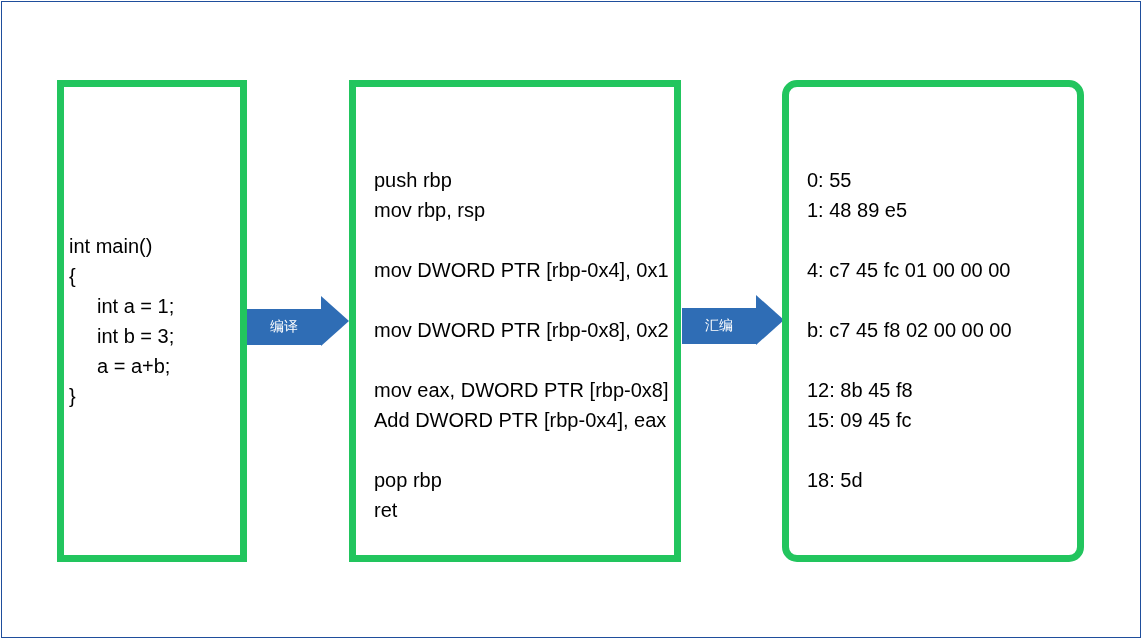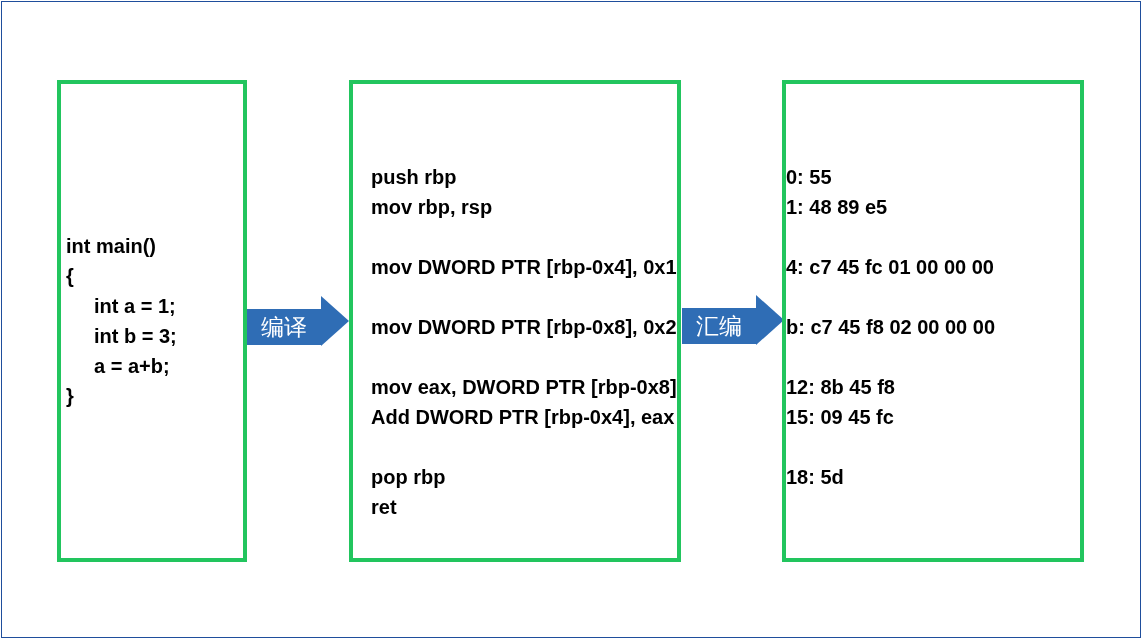--- a/index.html
+++ b/index.html
@@ -17,24 +17,23 @@
     .outer-frame {
       position: absolute;
       top: 1px;
       left: 1px;
       width: 1140px;
       height: 637px;
       border: 1px solid #1f4e9c;
     }
     .panel {
       position: absolute;
-      border: 4px solid #22c55e;
+      border: 7px solid #22c55e;
       background: #ffffff;
       padding: 0;
-      font-weight: bold;
     }
     .panel-source {
       top: 78px;
       left: 55px;
       width: 190px;
       height: 482px;
       display: flex;
       flex-direction: column;
       justify-content: center;
       padding-left: 5px;
@@ -45,21 +44,23 @@
       width: 332px;
       height: 482px;
       padding-left: 18px;
       padding-top: 78px;
     }
     .panel-hex {
       top: 78px;
       left: 780px;
       width: 302px;
       height: 482px;
+      padding-left: 18px;
       padding-top: 78px;
+      border-radius: 15px;
     }
     .code-line {
       font-size: 20px;
       color: #000000;
       line-height: 1.5;
       white-space: pre;
     }
     .indent {
       padding-left: 28px;
     }
@@ -85,21 +86,21 @@
     }
     .arrow-body {
       position: relative;
       background: #2f6db5;
       height: 36px;
       width: 74px;
       display: flex;
       align-items: center;
       justify-content: center;
       color: #ffffff;
-      font-size: 23px;
+      font-size: 14px;
       margin-top: 12px;
     }
     .arrow-head {
       width: 0;
       height: 0;
       border-top: 25px solid transparent;
       border-bottom: 25px solid transparent;
       border-left: 28px solid #2f6db5;
     }
   </style>

